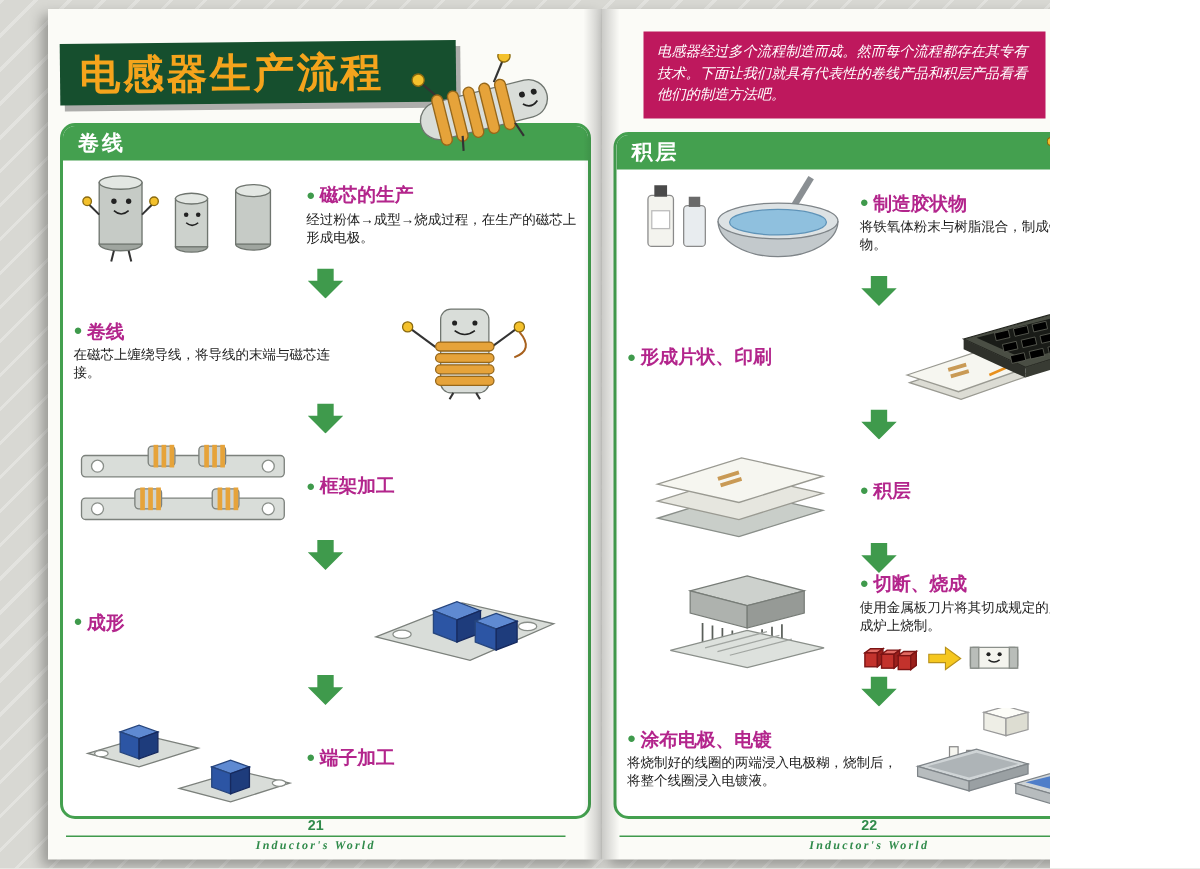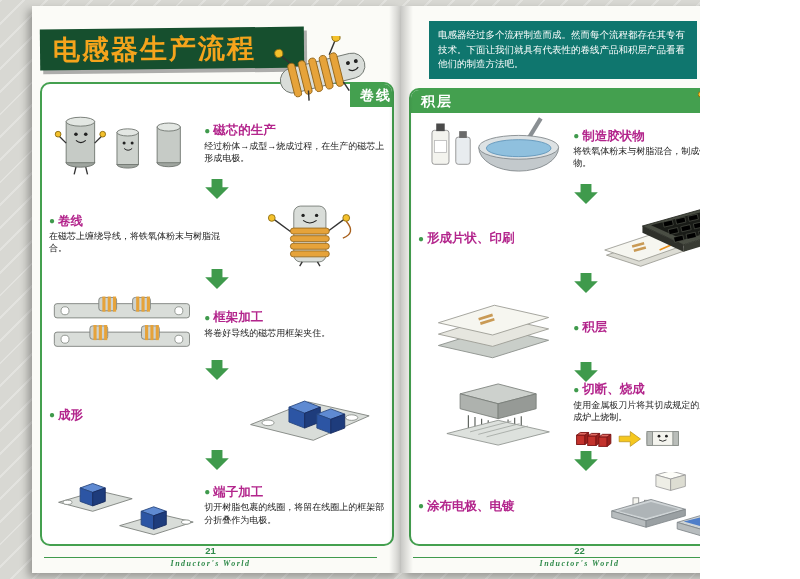--- a/index.html
+++ b/index.html
@@ -16,30 +16,30 @@
   .gutter { position:absolute; top:6px; left:389px; width:24px; height:567px; z-index:6; pointer-events:none;
     background:linear-gradient(to right, rgba(0,0,0,0) 0%, rgba(0,0,0,.20) 50%, rgba(0,0,0,0) 100%); }
 
   
   .title-banner { position:absolute; left:8px; top:22px; width:264px; height:41px; background:#164f2e;
     box-shadow:3px 4px 0 rgba(30,30,30,.35); display:flex; align-items:center; padding-left:13px; z-index:5;
     transform:rotate(-0.6deg); }
   .title-banner span { color:#f5a41c; font-size:27px; font-weight:bold; letter-spacing:2px; white-space:nowrap; }
 
   
-  .intro-box { position:absolute; left:28px; top:15px; width:268px; background:#0f766e; color:#fff;
-    font-size:9.5px; line-height:1.55; padding:7px 9px; z-index:5; }
+  .intro-box { position:absolute; left:28px; top:15px; width:268px; background:#be185d; color:#fff;
+    font-size:9.5px; line-height:1.55; padding:7px 9px; z-index:5;font-style:italic; }
 
   .mascot-coil  { position:absolute; left:236px; top:30px; z-index:6; }
   .mascot-stack { position:absolute; right:0px;  top:56px; z-index:6; }
 
   
   .flow-box { position:absolute; left:8px; right:7px; border:2px solid #44a04f; border-radius:10px;
     background:#fff; display:flex; flex-direction:column; overflow:hidden; }
-  .page-left  .flow-box { top:76px; bottom:27px;align-items:flex-end; }
+  .page-left  .flow-box { top:76px; bottom:27px; }
   .page-right .flow-box { top:82px; bottom:27px; }
   .section-bar { flex:none; height:23px; background:#44a04f; color:#fff; font-size:14px; font-weight:bold;
     line-height:23px; padding-left:10px; letter-spacing:2px; }
   .steps { flex:1; display:flex; flex-direction:column; padding:2px 7px 4px; min-height:0; }
   .step { flex:1; display:flex; align-items:center; gap:4px; min-height:0; }
   .step.rev { flex-direction:row-reverse; }
   .illus { flex:none; width:45%; height:100%; display:flex; align-items:center; justify-content:center; overflow:hidden; }
   .txt { flex:1; min-width:0; }
   .step-title { font-size:12.5px; font-weight:bold; color:#b3258c; display:flex; align-items:center; gap:3px; line-height:1.15; }
   .step-title .bullet { color:#3f9a4c; font-size:10px; }
@@ -152,21 +152,21 @@
               <rect x="48" y="59" width="46" height="7" rx="3.5" fill="#e6a33a" stroke="#96671a"></rect>
               <line x1="62" y1="72" x2="59" y2="77" stroke="#333" stroke-width="1.6"></line>
               <line x1="80" y1="72" x2="83" y2="77" stroke="#333" stroke-width="1.6"></line>
             </svg>
           </div>
           <div class="txt">
             <div class="step-title">
               <span class="bullet">●</span>
               <span>卷线</span>
             </div>
-            <div class="step-desc">在磁芯上缠绕导线，将铁氧体粉末与树脂混合。</div>
+            <div class="step-desc">在磁芯上缠绕导线，将导线的末端与磁芯连接。</div>
           </div>
         </div>
 
         <div class="arrow-row">
           <svg viewBox="0 0 26 22" width="24" height="20">
               <polygon points="7,0 19,0 19,9 26,9 13,22 0,9 7,9" fill="#3f9a4c"></polygon>
             </svg>
         </div>
 
         <div class="step">
@@ -194,21 +194,20 @@
               <rect x="108" y="36" width="3.5" height="17" fill="#e6a33a"></rect>
                 <rect x="114" y="36" width="3.5" height="17" fill="#e6a33a"></rect>
                 <rect x="120" y="36" width="3.5" height="17" fill="#e6a33a"></rect>
             </svg>
           </div>
           <div class="txt">
             <div class="step-title">
               <span class="bullet">●</span>
               <span>框架加工</span>
             </div>
-            <div class="step-desc">将卷好导线的磁芯用框架夹住。</div>
           </div>
         </div>
 
         <div class="arrow-row">
           <svg viewBox="0 0 26 22" width="24" height="20">
               <polygon points="7,0 19,0 19,9 26,9 13,22 0,9 7,9" fill="#3f9a4c"></polygon>
             </svg>
         </div>
 
         <div class="step rev">
@@ -252,21 +251,20 @@
               <polygon points="98,46 112,41 126,46 112,51" fill="#5f8ad2" stroke="#27467e"></polygon>
               <polygon points="98,46 112,51 112,66 98,61" fill="#2c55a4" stroke="#27467e"></polygon>
               <polygon points="126,46 112,51 112,66 126,61" fill="#1e3c7c" stroke="#16295e"></polygon>
             </svg>
           </div>
           <div class="txt">
             <div class="step-title">
               <span class="bullet">●</span>
               <span>端子加工</span>
             </div>
-            <div class="step-desc">切开树脂包裹的线圈，将留在线圈上的框架部分折叠作为电极。</div>
           </div>
         </div>
 
       </div>
     </div>
 
     <div class="footer">
       <div class="num">21</div>
       <div class="rule"></div>
       <div class="brand">Inductor's World</div>
@@ -482,20 +480,21 @@
               <polygon points="92,63 132,53 160,60 122,71" fill="#4f7ec9"></polygon>
               <polygon points="84,64 122,75 122,83 84,72" fill="#b7bcbe" stroke="#7e8488"></polygon>
               <polygon points="170,60 122,75 122,83 170,68" fill="#9aa0a3" stroke="#7e8488"></polygon>
             </svg>
           </div>
           <div class="txt">
             <div class="step-title">
               <span class="bullet">●</span>
               <span>涂布电极、电镀</span>
             </div>
+            <div class="step-desc">将烧制好的线圈的两端浸入电极糊，烧制后，将整个线圈浸入电镀液。</div>
           </div>
         </div>
 
       </div>
     </div>
 
     <div class="footer">
       <div class="num">22</div>
       <div class="rule"></div>
       <div class="brand">Inductor's World</div>

